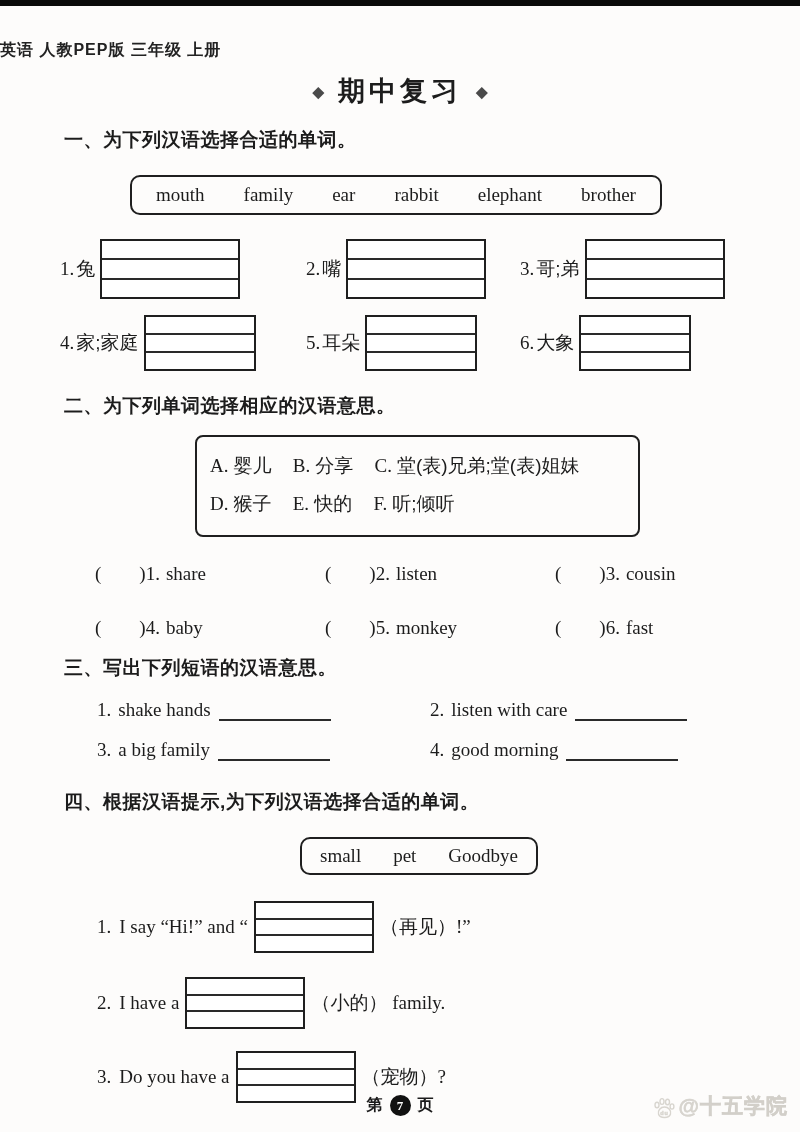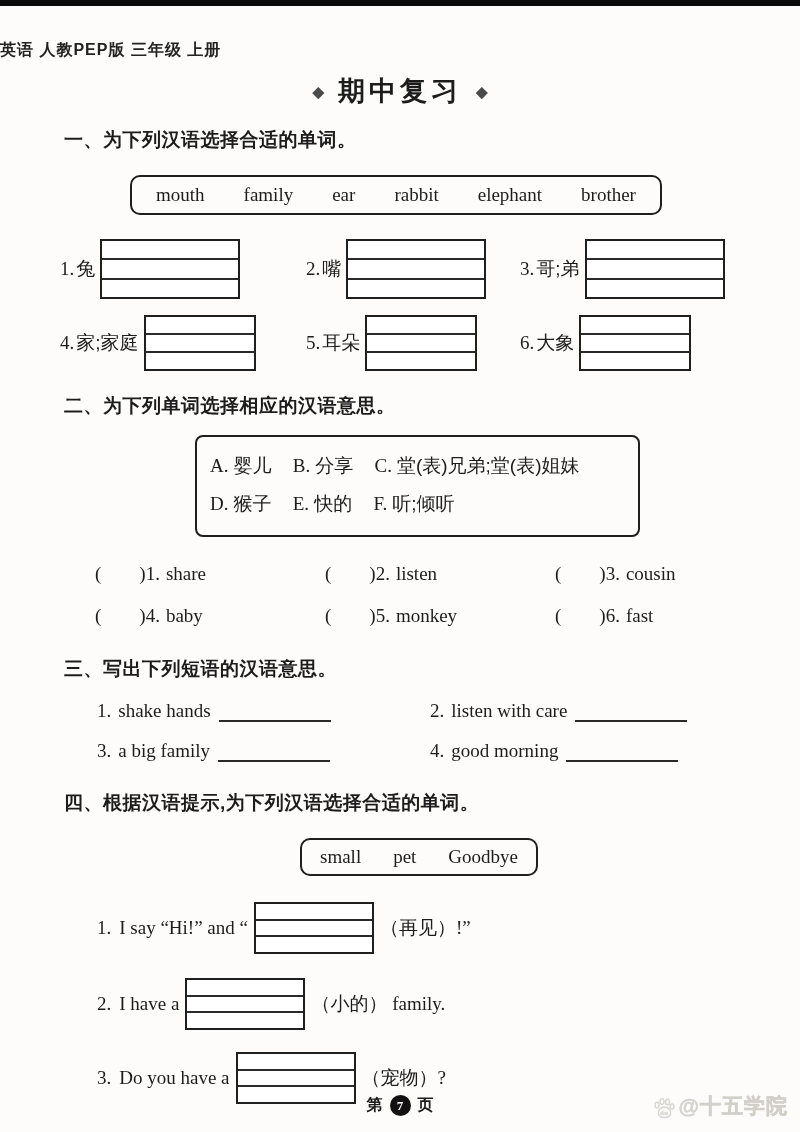--- a/index.html
+++ b/index.html
@@ -40,21 +40,21 @@
   .fl-b { width:112px; height:56px; }
   .fl-c { width:120px; height:52px; margin:0 6px; }
 
   .options-box {
     margin:16px 0 0 195px; width:445px; border:2.5px solid #1f1f1f; border-radius:8px;
     padding:10px 13px 12px 13px; font-size:19px; line-height:38px;
   }
   .opt { margin-right:16px; white-space:nowrap; }
   .opt .letter { margin-right:5px; }
 
-  .match-grid { margin:24px 0 0 95px; display:grid; grid-template-columns:230px 230px auto; row-gap:16px; font-size:19px; }
+  .match-grid { margin:24px 0 0 95px; display:grid; grid-template-columns:230px 230px auto; row-gap:28px; font-size:19px; }
   .m-cell { white-space:nowrap; }
   .m-cell .num { margin-right:6px; }
 
   .s3-grid { margin:18px 0 0 97px; display:grid; grid-template-columns:333px auto; row-gap:18px; font-size:19px; }
   .s3-cell { display:flex; align-items:flex-end; }
   .s3-cell .num { margin-right:7px; }
   .s3-cell .phrase { margin-right:8px; white-space:nowrap; }
   .answer-line { width:112px; border-bottom:2px solid #2a2a2a; height:20px; }
 
   .sentences { margin-left:97px; }
@@ -189,21 +189,21 @@
       <span class="paren">(　　)</span><span class="num">4.</span><span>baby</span>
     </div>
     <div class="m-cell">
       <span class="paren">(　　)</span><span class="num">5.</span><span>monkey</span>
     </div>
     <div class="m-cell">
       <span class="paren">(　　)</span><span class="num">6.</span><span>fast</span>
     </div>
   </div>
 
-  <div class="sec-heading" style="margin-top:27px;">三、写出下列短语的汉语意思。</div>
+  <div class="sec-heading" style="margin-top:14px;">三、写出下列短语的汉语意思。</div>
 
   <div class="s3-grid serif">
     <div class="s3-cell">
       <span class="num">1.</span>
       <span class="phrase">shake hands</span>
       <span class="answer-line"></span>
     </div>
     <div class="s3-cell">
       <span class="num">2.</span>
       <span class="phrase">listen with care</span>

